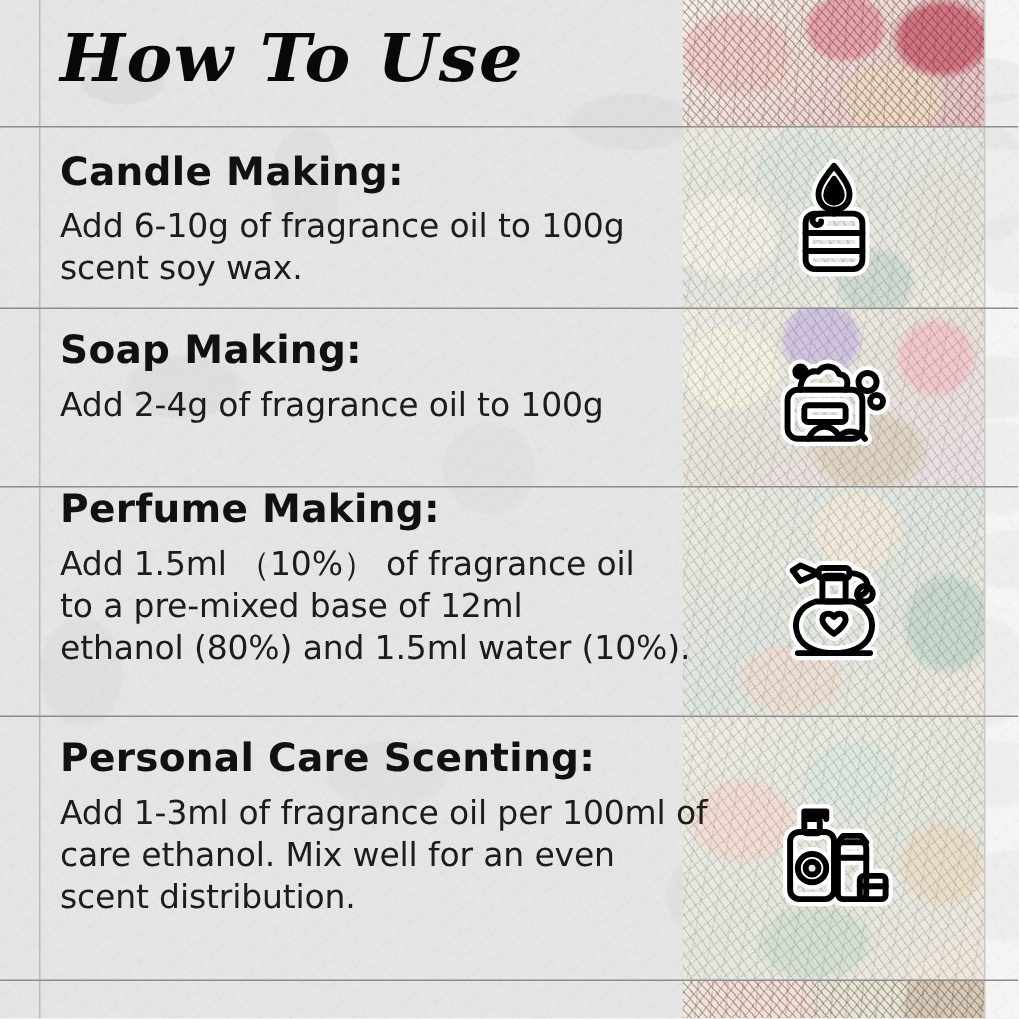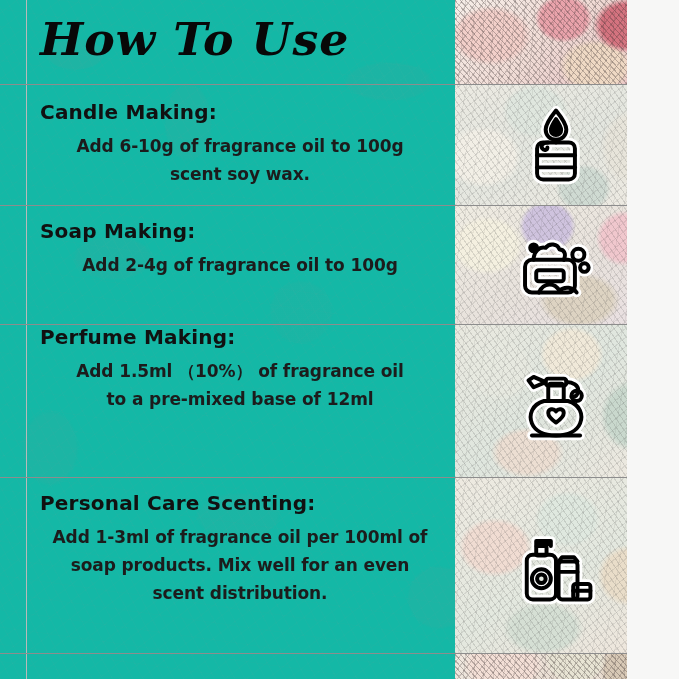--- a/index.html
+++ b/index.html
@@ -7,23 +7,23 @@
   html, body {
     width: 679px;
     height: 679px;
     overflow: hidden;
     background: #f7f7f6;
     font-family: "Liberation Sans", sans-serif;
   }
 
   #page {
     position: relative;
-    width: 627px;
+    width: 679px;
     height: 679px;
-    background: #14b8a6;
+    background: #e5e5e5;
     overflow: hidden;
   }
 
   
   .paper-texture {
     position: absolute;
     inset: 0;
     pointer-events: none;
     opacity: .55;
     background-image:
@@ -90,35 +90,34 @@
 
   .section {
     position: absolute;
     left: 40px;
     width: 400px;
   }
 
   .section-title {
     font-family: "DejaVu Sans", "Liberation Sans", sans-serif;
     font-weight: 700;
-    font-size: 20px;
+    font-size: 26px;
     color: #111;
     letter-spacing: .2px;
     margin-bottom: 8px;
     white-space: nowrap;
   }
 
   .section-body {
     font-family: "DejaVu Sans", "Liberation Sans", sans-serif;
-    font-weight: 700;
-    font-size: 17px;
+    font-weight: 400;
+    font-size: 22px;
     line-height: 28px;
     color: #1c1c1c;
     letter-spacing: -0.1px;
-    text-align: center;
   }
   .section-body .ln { display: block; white-space: nowrap; }
 
   
   .photo-col {
     position: absolute;
     left: 455px;
     top: 0;
     width: 201px;
     height: 679px;
@@ -394,26 +393,27 @@
       <div class="section-body">
         <span class="ln">Add 2-4g of fragrance oil to 100g</span>
       </div>
     </div>
 
     <div class="section" style="top:325px;">
       <div class="section-title">Perfume Making:</div>
       <div class="section-body">
         <span class="ln">Add 1.5ml （10%） of fragrance oil</span>
         <span class="ln">to a pre-mixed base of 12ml</span>
+        <span class="ln">ethanol (80%) and 1.5ml water (10%).</span>
       </div>
     </div>
 
     <div class="section" style="top:491px;">
       <div class="section-title">Personal Care Scenting:</div>
       <div class="section-body">
         <span class="ln">Add 1-3ml of fragrance oil per 100ml of</span>
-        <span class="ln">soap products. Mix well for an even</span>
+        <span class="ln">care ethanol. Mix well for an even</span>
         <span class="ln">scent distribution.</span>
       </div>
     </div>
 
   </div>
 </div>
 
 </body></html>

